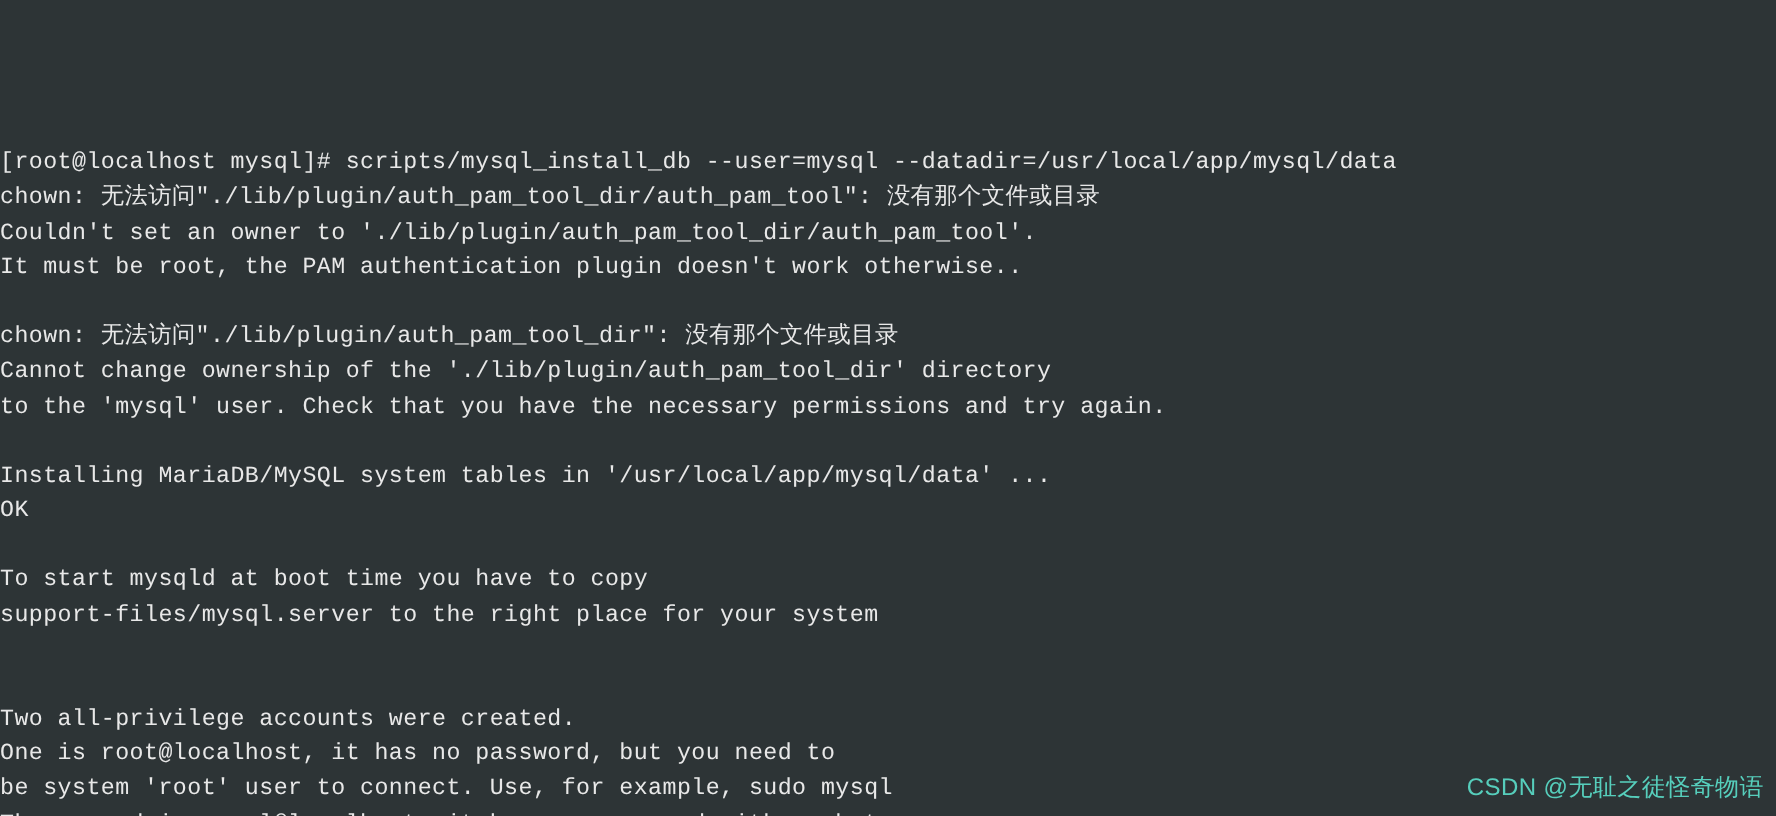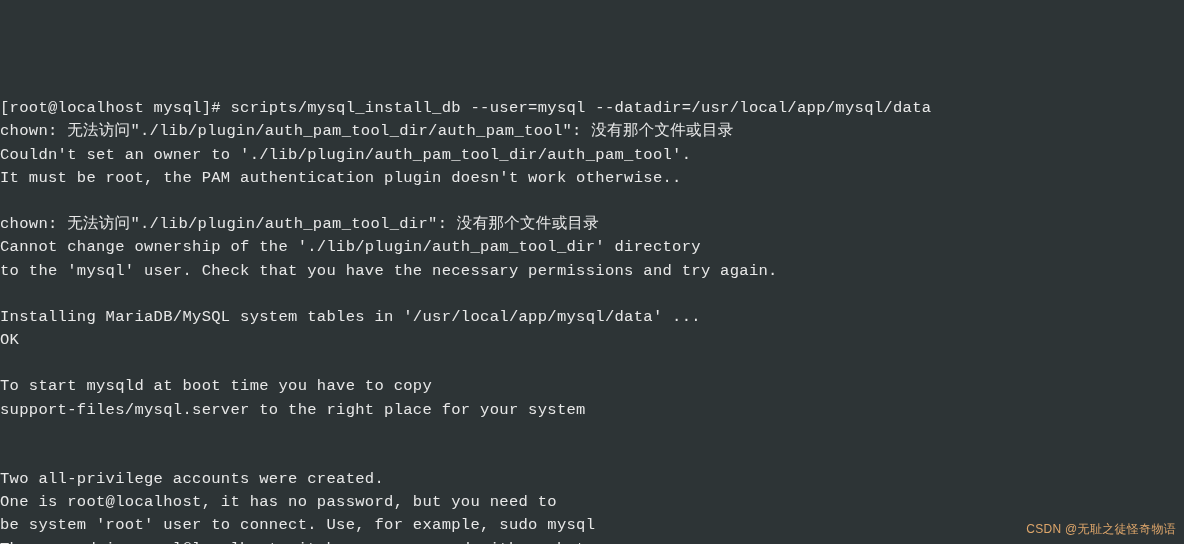--- a/index.html
+++ b/index.html
@@ -22,22 +22,22 @@
     letter-spacing: 0.3px;
   }
   .terminal-line {
     display: block;
     min-height: 23px;
   }
   .watermark {
     position: absolute;
     bottom: 6px;
     right: 8px;
-    color: #fdba74;
-    font-size: 12px;
+    color: #5eead4;
+    font-size: 16px;
     font-family: Arial, sans-serif;
     opacity: 0.85;
   }
 </style>
 </head>
 <body>
 
 
 
 <div id="terminal-container"><span class="terminal-line">[root@localhost mysql]# scripts/mysql_install_db --user=mysql --datadir=/usr/local/app/mysql/data</span><span class="terminal-line">chown: 无法访问"./lib/plugin/auth_pam_tool_dir/auth_pam_tool": 没有那个文件或目录</span><span class="terminal-line">Couldn't set an owner to './lib/plugin/auth_pam_tool_dir/auth_pam_tool'.</span><span class="terminal-line">It must be root, the PAM authentication plugin doesn't work otherwise..</span><span class="terminal-line"></span><span class="terminal-line">chown: 无法访问"./lib/plugin/auth_pam_tool_dir": 没有那个文件或目录</span><span class="terminal-line">Cannot change ownership of the './lib/plugin/auth_pam_tool_dir' directory</span><span class="terminal-line">to the 'mysql' user. Check that you have the necessary permissions and try again.</span><span class="terminal-line"></span><span class="terminal-line">Installing MariaDB/MySQL system tables in '/usr/local/app/mysql/data' ...</span><span class="terminal-line">OK</span><span class="terminal-line"></span><span class="terminal-line">To start mysqld at boot time you have to copy</span><span class="terminal-line">support-files/mysql.server to the right place for your system</span><span class="terminal-line"></span><span class="terminal-line"></span><span class="terminal-line">Two all-privilege accounts were created.</span><span class="terminal-line">One is root@localhost, it has no password, but you need to</span><span class="terminal-line">be system 'root' user to connect. Use, for example, sudo mysql</span><span class="terminal-line">The second is mysql@localhost, it has no password either, but</span></div>

